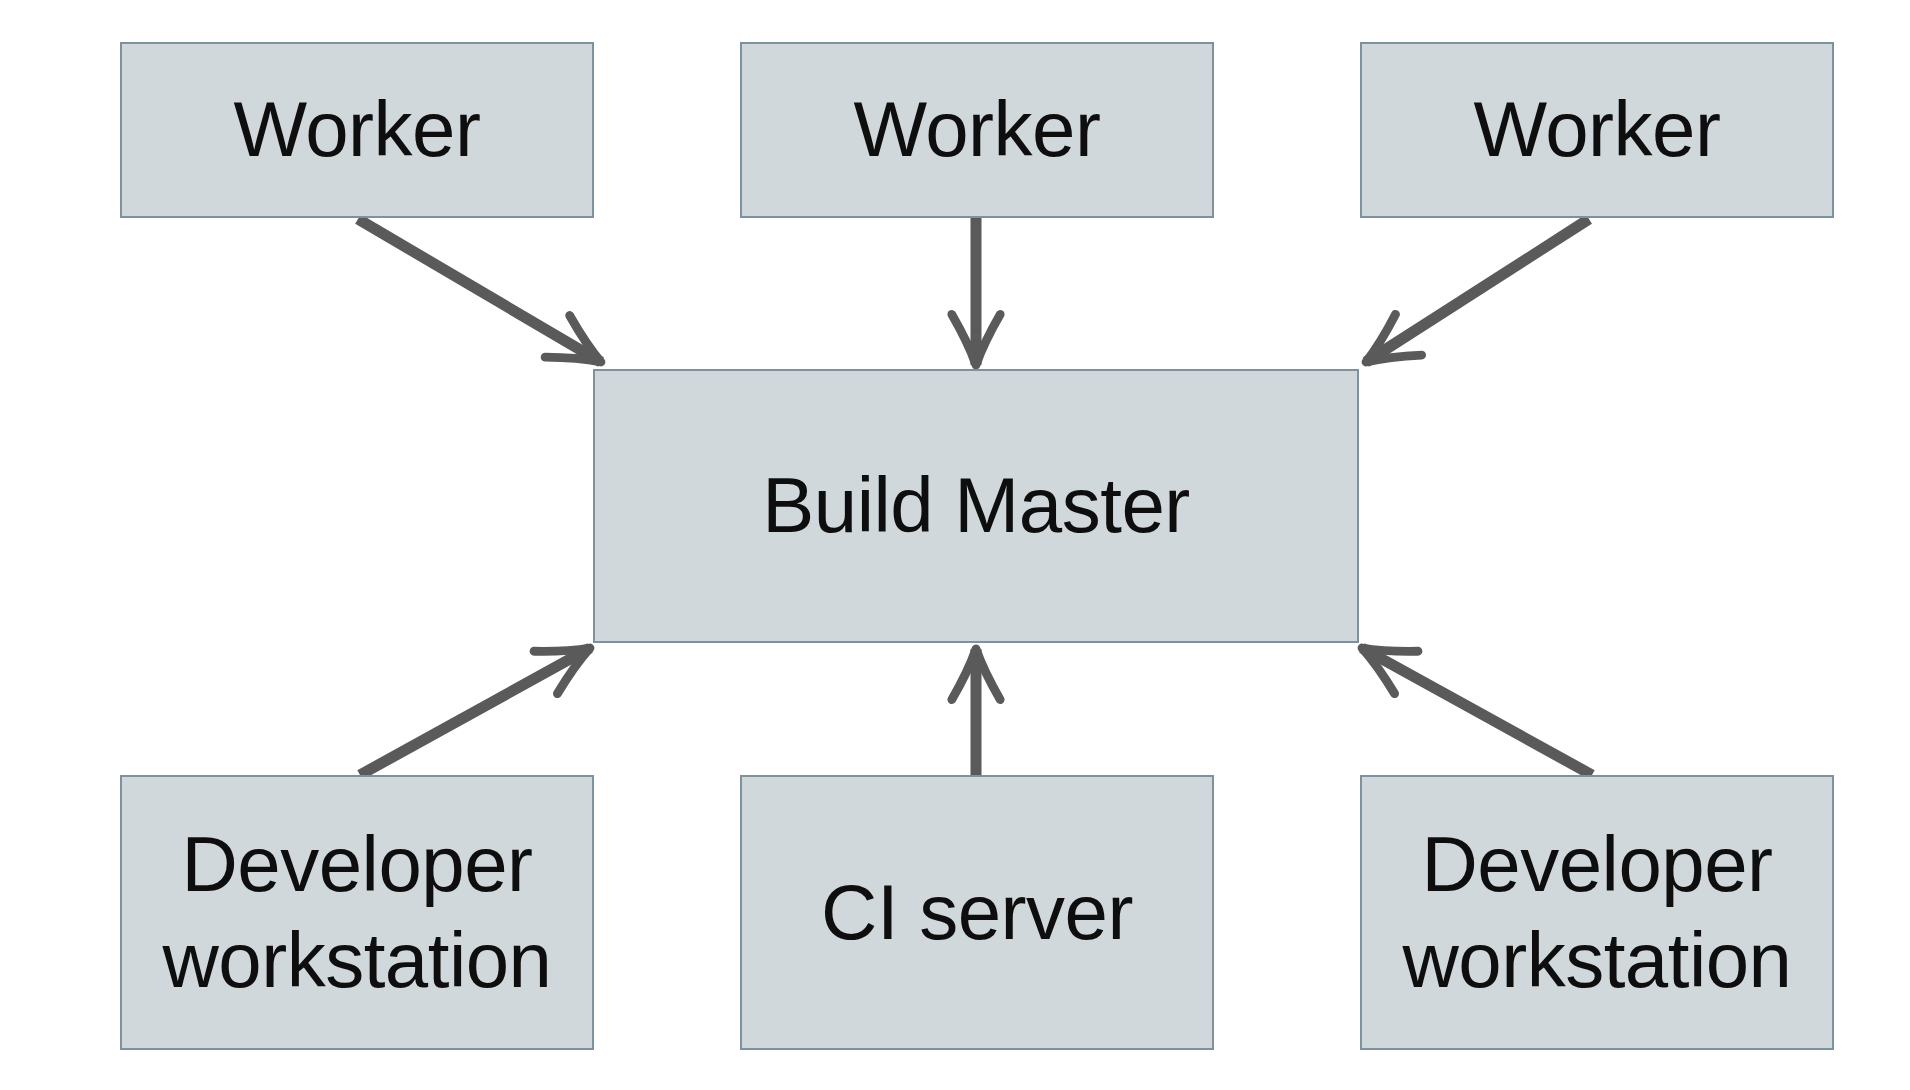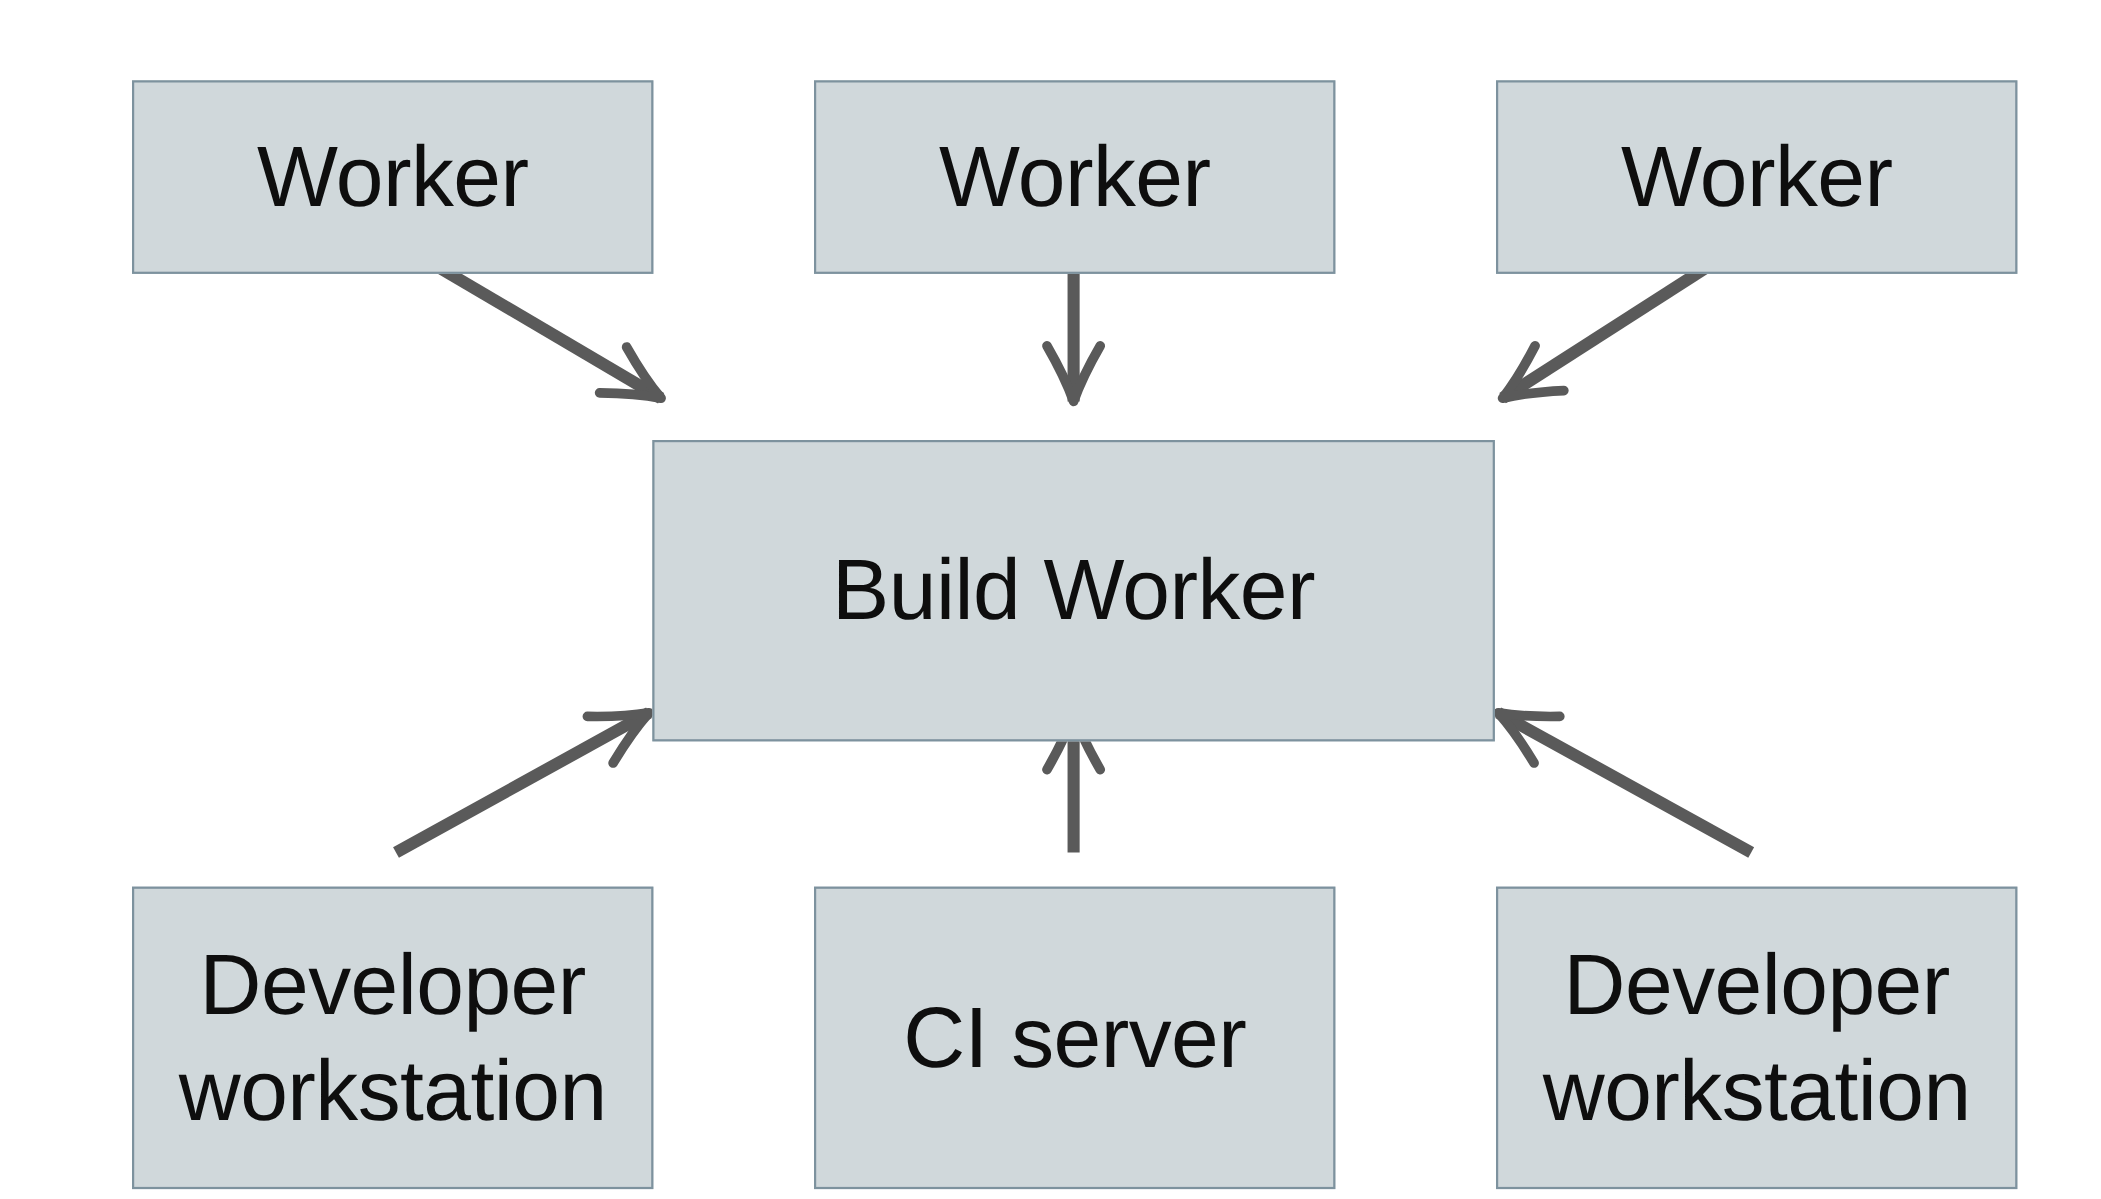--- a/index.html
+++ b/index.html
@@ -24,21 +24,20 @@
     pointer-events: none;
   }
   .node {
     position: absolute;
     box-sizing: border-box;
     background: var(--node-fill, #d0d8db);
     border: 2px solid var(--node-border, #7d929e);
     display: flex;
     align-items: center;
     justify-content: center;
-    margin-top: 31px;
   }
   .node-label {
     font-size: 78px;
     line-height: 1.22;
     color: var(--text, #0e0e0e);
     text-align: center;
     white-space: pre-line;
     letter-spacing: -0.5px;
   }
 </style>
@@ -67,21 +66,21 @@
 
   <div class="node" style="left: 740px; top: 42px; width: 474px; height: 176px;">
     <span class="node-label">Worker</span>
   </div>
 
   <div class="node" style="left: 1360px; top: 42px; width: 474px; height: 176px;">
     <span class="node-label">Worker</span>
   </div>
 
   <div class="node" style="left: 593px; top: 369px; width: 766px; height: 274px;">
-    <span class="node-label">Build Worker</span>
+    <span class="node-label">Build Master</span>
   </div>
 
   <div class="node" style="left: 120px; top: 775px; width: 474px; height: 275px;">
     <span class="node-label">Developer
 workstation</span>
   </div>
 
   <div class="node" style="left: 740px; top: 775px; width: 474px; height: 275px; align-items: center;">
     <span class="node-label">CI server</span>
   </div>

